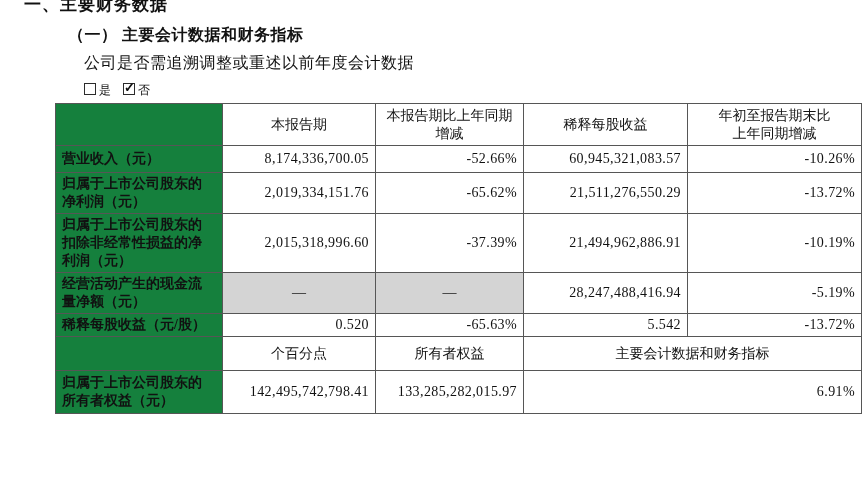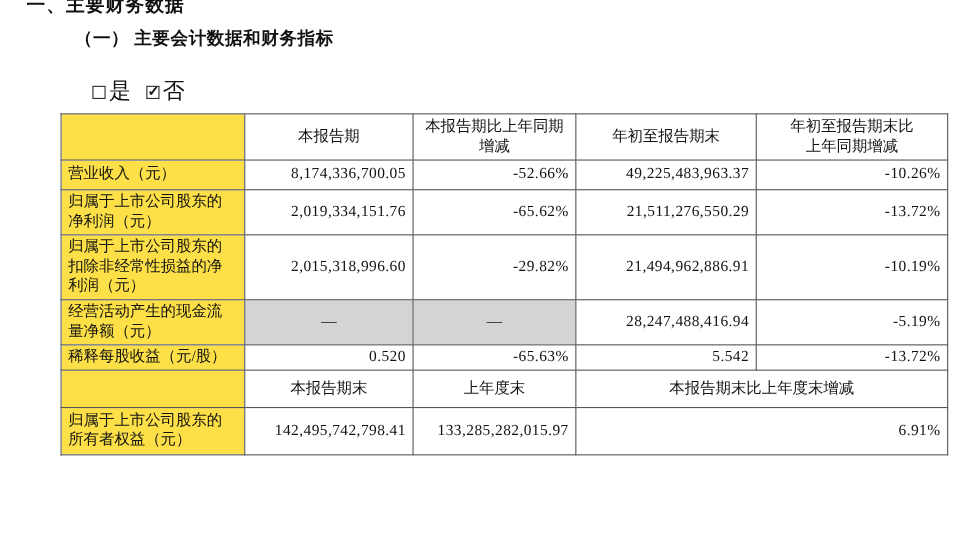--- a/index.html
+++ b/index.html
@@ -17,22 +17,22 @@
   }
   .t2 {
     position:absolute; left:55px; top:25px;
     font-size:16px; font-weight:bold; letter-spacing:0.5px; white-space:nowrap;margin-left:13px;
   }
   .question {
     position:absolute; left:84px; top:53px;
     font-size:16px; letter-spacing:0.5px; white-space:nowrap;
   }
   .cbline {
-    position:absolute; left:84px; top:69px;
-    font-size:20px; white-space:nowrap;
+    position:absolute; left:84px; top:82px;
+    font-size:12px; white-space:nowrap;
   }
   .cbgroup { display:inline-block; margin-right:9px; }
   .cbx {
     display:inline-block; width:12px; height:12px;
     border:1px solid #2b2b2b; background:#fff;
     vertical-align:-1px; margin-right:3px; position:relative;
   }
   .cbx.checked::after {
     content:"✓"; position:absolute; left:0px; top:-4px;
     font-size:13px; font-weight:bold; color:#111;
@@ -43,35 +43,36 @@
     width:806px; border-collapse:collapse; table-layout:fixed;
     font-size:14px; line-height:18px;
   }
   table.fin td {
     border:1px solid #565656;
     vertical-align:middle;
     padding:2px 6px;
     overflow:hidden;
   }
   .lbl {
-    background:#fde047; text-align:left;
-    white-space:pre-line; padding-left:5px; padding-right:3px;
+    background:#15803d; text-align:left;
+    white-space:pre-line; padding-left:5px; padding-right:3px;font-weight:bold;
   }
   .hdr { text-align:center; white-space:pre-line; }
   .num { text-align:right; padding-right:7px; letter-spacing:0.4px;margin-top:44px; }
   .ctr { text-align:center; }
   .shade { background:#d4d4d4; }
 </style>
 </head>
 <body>
 
 <div class="page">
 
   <div class="t1">一、主要财务数据</div>
   <div class="t2">（一） 主要会计数据和财务指标</div>
+  <div class="question">公司是否需追溯调整或重述以前年度会计数据</div>
 
   <div class="cbline">
     <span class="cbgroup"><span class="cbx"></span><span>是</span></span>
     <span class="cbgroup"><span class="cbx checked"></span><span>否</span></span>
   </div>
 
   <table class="fin">
     <colgroup>
       <col style="width:167px">
         <col style="width:153px">
@@ -79,48 +80,48 @@
         <col style="width:164px">
         <col style="width:174px">
     </colgroup>
 
     <tbody>
         <tr style="height:42px">
       <td class="lbl"></td>
       <td class="hdr">本报告期</td>
       <td class="hdr">本报告期比上年同期
 增减</td>
-      <td class="hdr">年初至报告期末</td>
+      <td class="hdr">稀释每股收益</td>
       <td class="hdr">年初至报告期末比
 上年同期增减</td>
     </tr>
 
     <tr style="height:27px">
       <td class="lbl">营业收入（元）</td>
       <td class="num">8,174,336,700.05</td>
       <td class="num">-52.66%</td>
-      <td class="num">49,225,483,963.37</td>
+      <td class="num">60,945,321,083.57</td>
       <td class="num">-10.26%</td>
     </tr>
 
     <tr style="height:36px">
       <td class="lbl">归属于上市公司股东的
 净利润（元）</td>
       <td class="num">2,019,334,151.76</td>
       <td class="num">-65.62%</td>
       <td class="num">21,511,276,550.29</td>
       <td class="num">-13.72%</td>
     </tr>
 
     <tr style="height:54px">
       <td class="lbl">归属于上市公司股东的
 扣除非经常性损益的净
 利润（元）</td>
       <td class="num">2,015,318,996.60</td>
-      <td class="num">-29.82%</td>
+      <td class="num">-37.39%</td>
       <td class="num">21,494,962,886.91</td>
       <td class="num">-10.19%</td>
     </tr>
 
     <tr style="height:34px">
       <td class="lbl">经营活动产生的现金流
 量净额（元）</td>
       <td class="ctr shade">—</td>
       <td class="ctr shade">—</td>
       <td class="num">28,247,488,416.94</td>
@@ -132,23 +133,23 @@
       <td class="lbl">稀释每股收益（元/股）</td>
       <td class="num">0.520</td>
       <td class="num">-65.63%</td>
       <td class="num">5.542</td>
       <td class="num">-13.72%</td>
     </tr>
 
 
     <tr style="height:34px">
       <td class="lbl"></td>
-      <td class="hdr">本报告期末</td>
-      <td class="hdr">上年度末</td>
-      <td class="hdr" colspan="2">本报告期末比上年度末增减</td>
+      <td class="hdr">个百分点</td>
+      <td class="hdr">所有者权益</td>
+      <td class="hdr" colspan="2">主要会计数据和财务指标</td>
     </tr>
 
 
     <tr style="height:43px">
       <td class="lbl">归属于上市公司股东的
 所有者权益（元）</td>
       <td class="num">142,495,742,798.41</td>
       <td class="num">133,285,282,015.97</td>
       <td class="num" colspan="2">6.91%</td>
     </tr>

